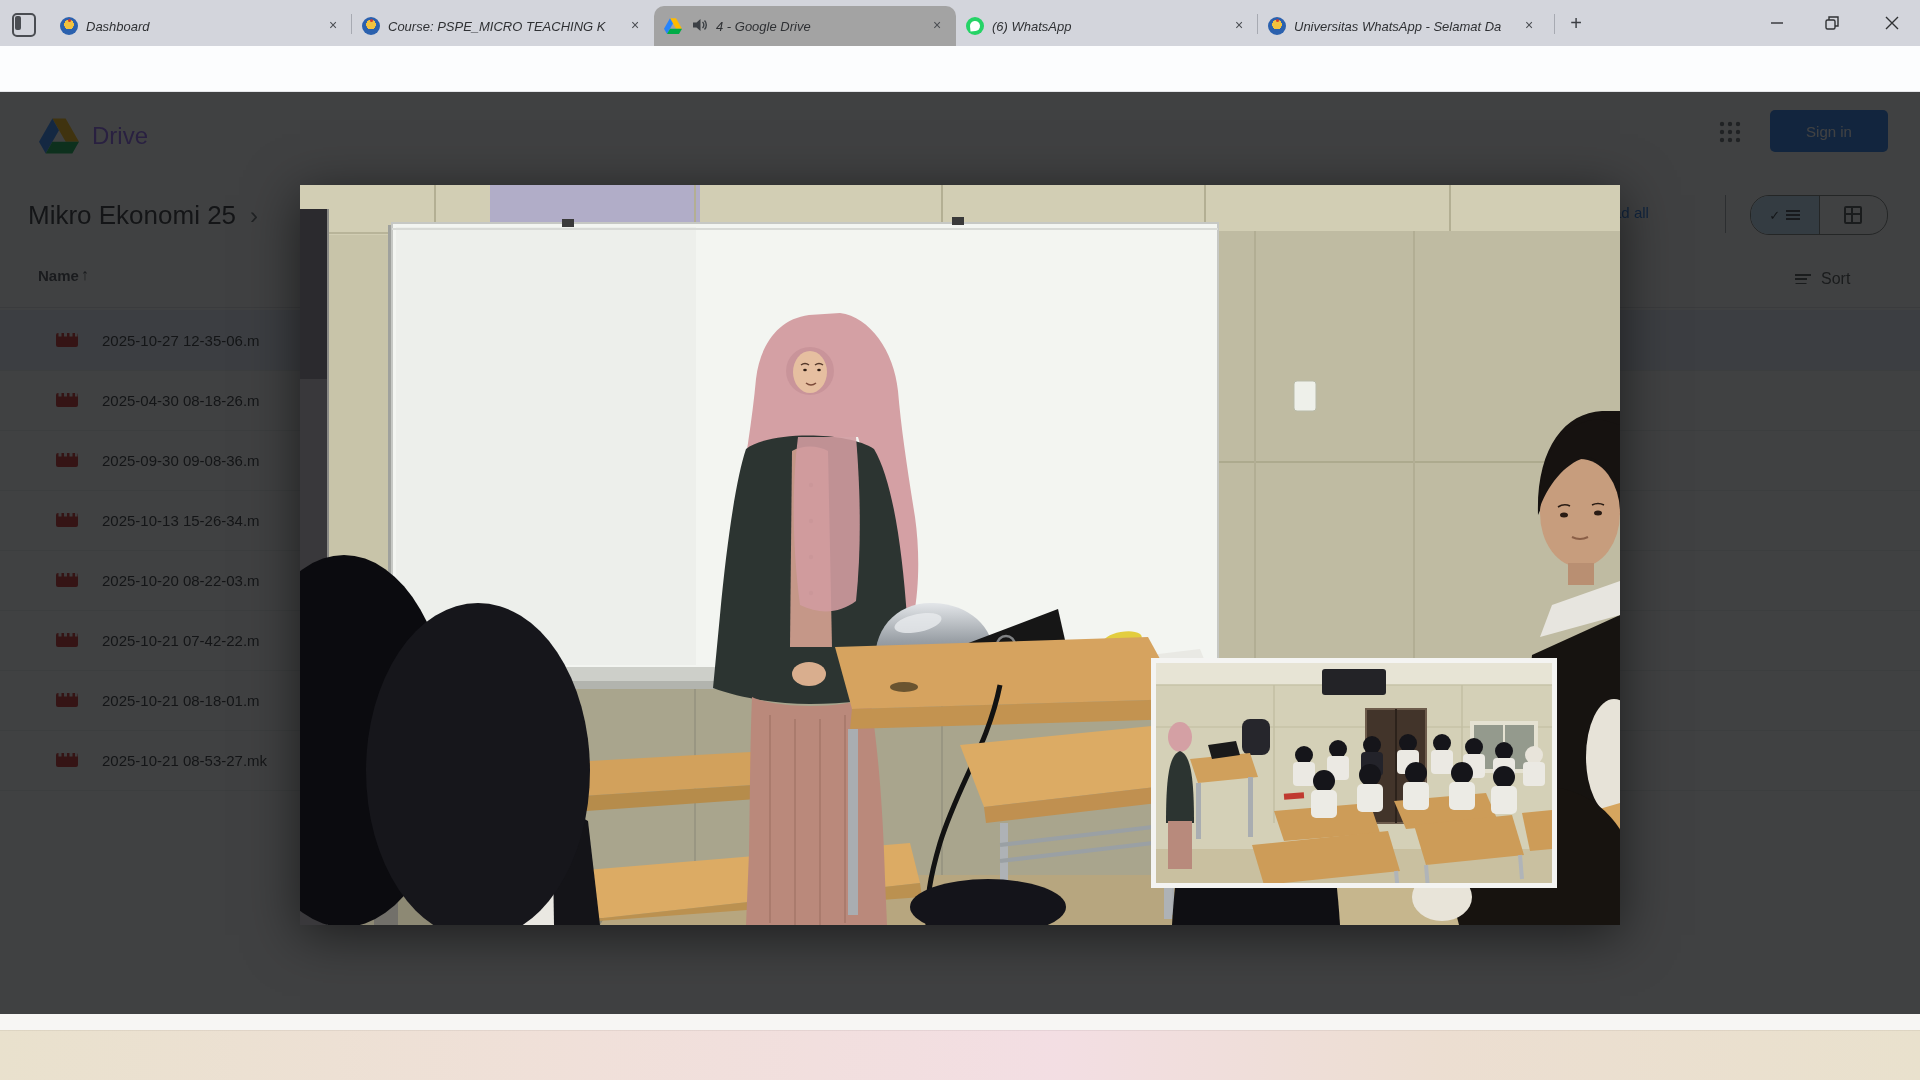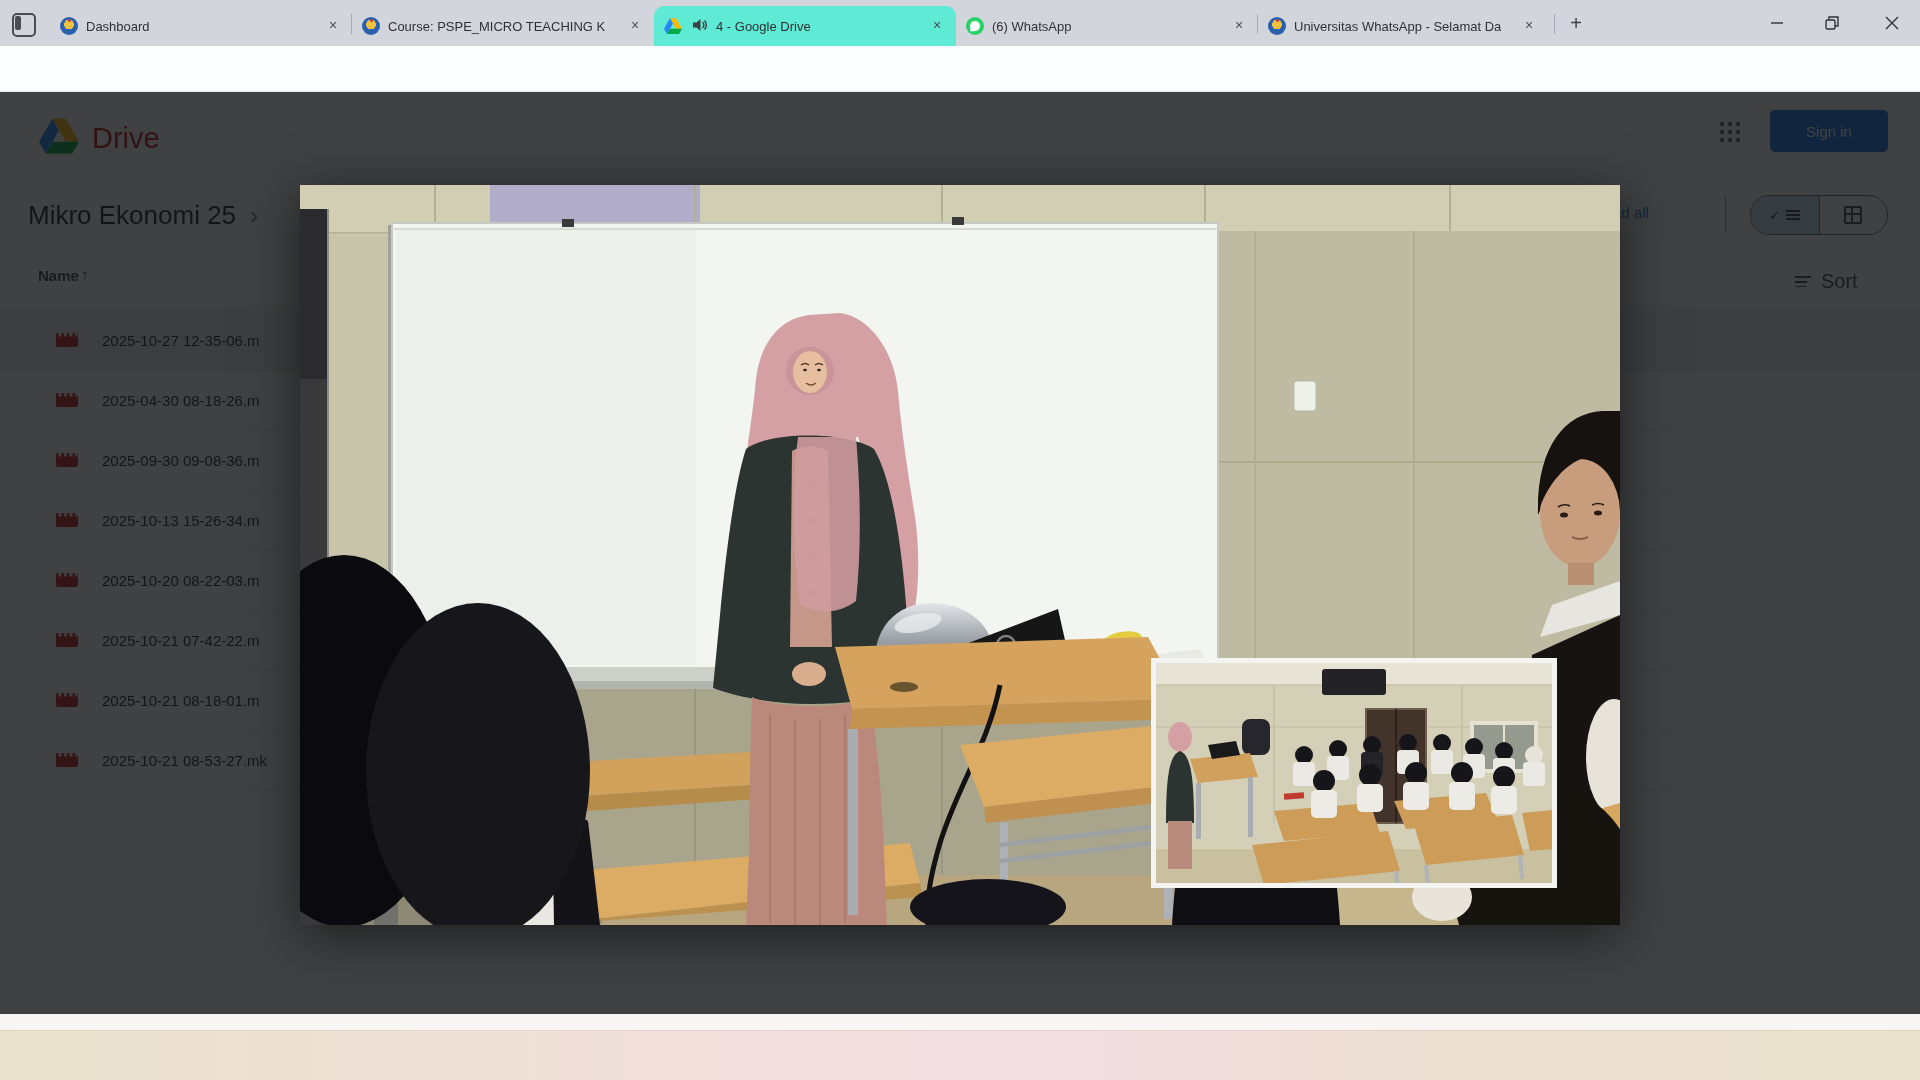--- a/index.html
+++ b/index.html
@@ -6,22 +6,22 @@
     font-family:"Liberation Sans",sans-serif;background:#fff;}
   .abs{position:absolute;}
   #stage{position:relative;width:1920px;height:1080px;}
 
   
   #tabbar{left:0;top:0;width:1920px;height:46px;background:#d3d5dc;}
   .tabstack{left:12px;top:13px;width:20px;height:20px;border:2px solid #4a4d52;border-radius:5px;}
   .tabstack::before{content:"";position:absolute;left:1px;top:1px;width:6px;height:14px;background:#4a4d52;border-radius:2px;}
   .tab{top:6px;height:40px;width:302px;display:flex;align-items:center;gap:8px;padding:0 10px;box-sizing:border-box;
        color:#2f3134;font-size:13px;border-radius:10px 10px 0 0;}
-  .tab.active{background:#5eead4;}
-  .tab .title{flex:1;white-space:nowrap;overflow:hidden;}
+  .tab.active{background:#a3a3a3;}
+  .tab .title{flex:1;white-space:nowrap;overflow:hidden;font-style:italic;}
   .tab .close{width:18px;height:18px;line-height:17px;text-align:center;font-size:14px;color:#4a4d52;border-radius:4px;flex:none;}
   .tabsep{top:14px;width:1px;height:20px;background:#a7aab2;}
   .favicon{width:18px;height:18px;flex:none;position:relative;}
   .unila{background:radial-gradient(circle at 50% 42%,#f2c23e 0 34%,#2b61ae 36% 100%);border-radius:50%;}
   .unila::after{content:"";position:absolute;left:7.5px;top:2px;width:3px;height:3px;background:#d23b2f;border-radius:50%;}
   .wa{background:#25d366;border-radius:50%;}
   .wa::after{content:"";position:absolute;left:4px;top:4px;width:10px;height:10px;background:#fff;
      border-radius:50% 50% 50% 0;transform:rotate(-6deg);}
   .newtab{top:10px;width:28px;height:28px;text-align:center;line-height:26px;font-size:20px;color:#3b3e43;}
   .winctl{top:0;height:46px;width:46px;display:flex;align-items:center;justify-content:center;}
@@ -32,37 +32,37 @@
   #omnibox{left:105px;top:52px;width:1573px;height:34px;background:#fff;border:1px solid #d5d8dd;border-radius:17px;
      display:flex;align-items:center;padding:0 12px;box-sizing:border-box;gap:10px;}
   #omnibox .url{flex:1;font-size:14.5px;color:#1f2328;white-space:nowrap;overflow:hidden;}
   .avatar{width:22px;height:22px;border-radius:50%;background:#d7dade;position:relative;overflow:hidden;}
   .avatar::before{content:"";position:absolute;left:7px;top:4px;width:8px;height:8px;border-radius:50%;background:#8e939a;}
   .avatar::after{content:"";position:absolute;left:3px;top:13px;width:16px;height:10px;border-radius:50% 50% 0 0;background:#8e939a;}
   .copilot{width:22px;height:22px;border-radius:50%;background:conic-gradient(from 210deg,#6ee7f5,#4e7df7,#b052f0,#f26ea7,#6ee7f5);}
 
   
   #content{left:0;top:92px;width:1920px;height:922px;background:#fff;overflow:hidden;}
-  #driveLogoTxt{font-size:29px;color:#b91c1c;}
+  #driveLogoTxt{font-size:24px;color:#8b5cf6;}
   #signin{left:1770px;top:18px;width:118px;height:42px;background:#1a73e8;color:#fff;font-size:15px;
      border-radius:5px;display:flex;align-items:center;justify-content:center;}
   #folderTitle{left:28px;top:108px;font-size:26px;color:#232529;display:flex;align-items:center;gap:14px;}
   #folderTitle .chev{font-size:24px;color:#5f6368;}
   #dlall{left:1563px;top:112px;font-size:15px;color:#1a73e8;}
   #vsep{left:1725px;top:103px;width:1px;height:38px;background:#9aa0a6;}
   #viewToggle{left:1750px;top:103px;width:136px;height:38px;border:1px solid #747775;border-radius:19px;display:flex;overflow:hidden;}
   #viewToggle .half{width:68px;display:flex;align-items:center;justify-content:center;gap:6px;}
   #viewToggle .list{background:#c2e7ff;color:#20272e;font-size:13px;}
   .listlines{width:14px;height:10px;background:linear-gradient(#3a3f45 0 2px,transparent 2px 4px,#3a3f45 4px 6px,transparent 6px 8px,#3a3f45 8px 10px);}
   .gridglyph{width:14px;height:14px;border:2px solid #444746;border-radius:2px;position:relative;}
   .gridglyph::before{content:"";position:absolute;left:0;top:5px;width:14px;height:2px;background:#444746;}
   .gridglyph::after{content:"";position:absolute;left:5px;top:0;width:2px;height:14px;background:#444746;}
   #nameHdr{left:38px;top:174px;display:flex;align-items:center;gap:2px;font-size:15px;color:#40434a;font-weight:bold;}
   #nameHdr .arrow{font-size:16px;font-weight:normal;}
-  #sort{left:1795px;top:178px;display:flex;align-items:center;gap:10px;font-size:20px;color:#444746;}
+  #sort{left:1795px;top:178px;display:flex;align-items:center;gap:10px;font-size:16px;color:#444746;}
   .sortlines{width:16px;height:11px;background:linear-gradient(#444746 0 2px,transparent 2px 4.5px),linear-gradient(#444746 0 2px,transparent 2px 4.5px);position:relative;}
   .sortlines::before{content:"";position:absolute;top:0;left:0;width:16px;height:2px;background:#444746;}
   .sortlines::after{content:"";position:absolute;top:4.5px;left:0;width:11px;height:2px;background:#444746;box-shadow:0 4.5px 0 -0.5px #444746;width:12px;}
   #hdrline{left:0;top:215px;width:1920px;height:1px;background:#e0e2e6;}
   .frow{left:0;width:1920px;height:60px;display:flex;align-items:center;}
   .frow .ficon{margin-left:56px;width:22px;height:18px;flex:none;}
   .frow .fname{margin-left:24px;font-size:15px;color:#25272b;white-space:nowrap;}
   .frow.sel{background:#e8f0fe;}
   .rowline{left:0;width:1920px;height:1px;background:#eceef1;}
   #dim{left:0;top:0;width:1920px;height:922px;background:rgba(16,17,19,0.80);}

